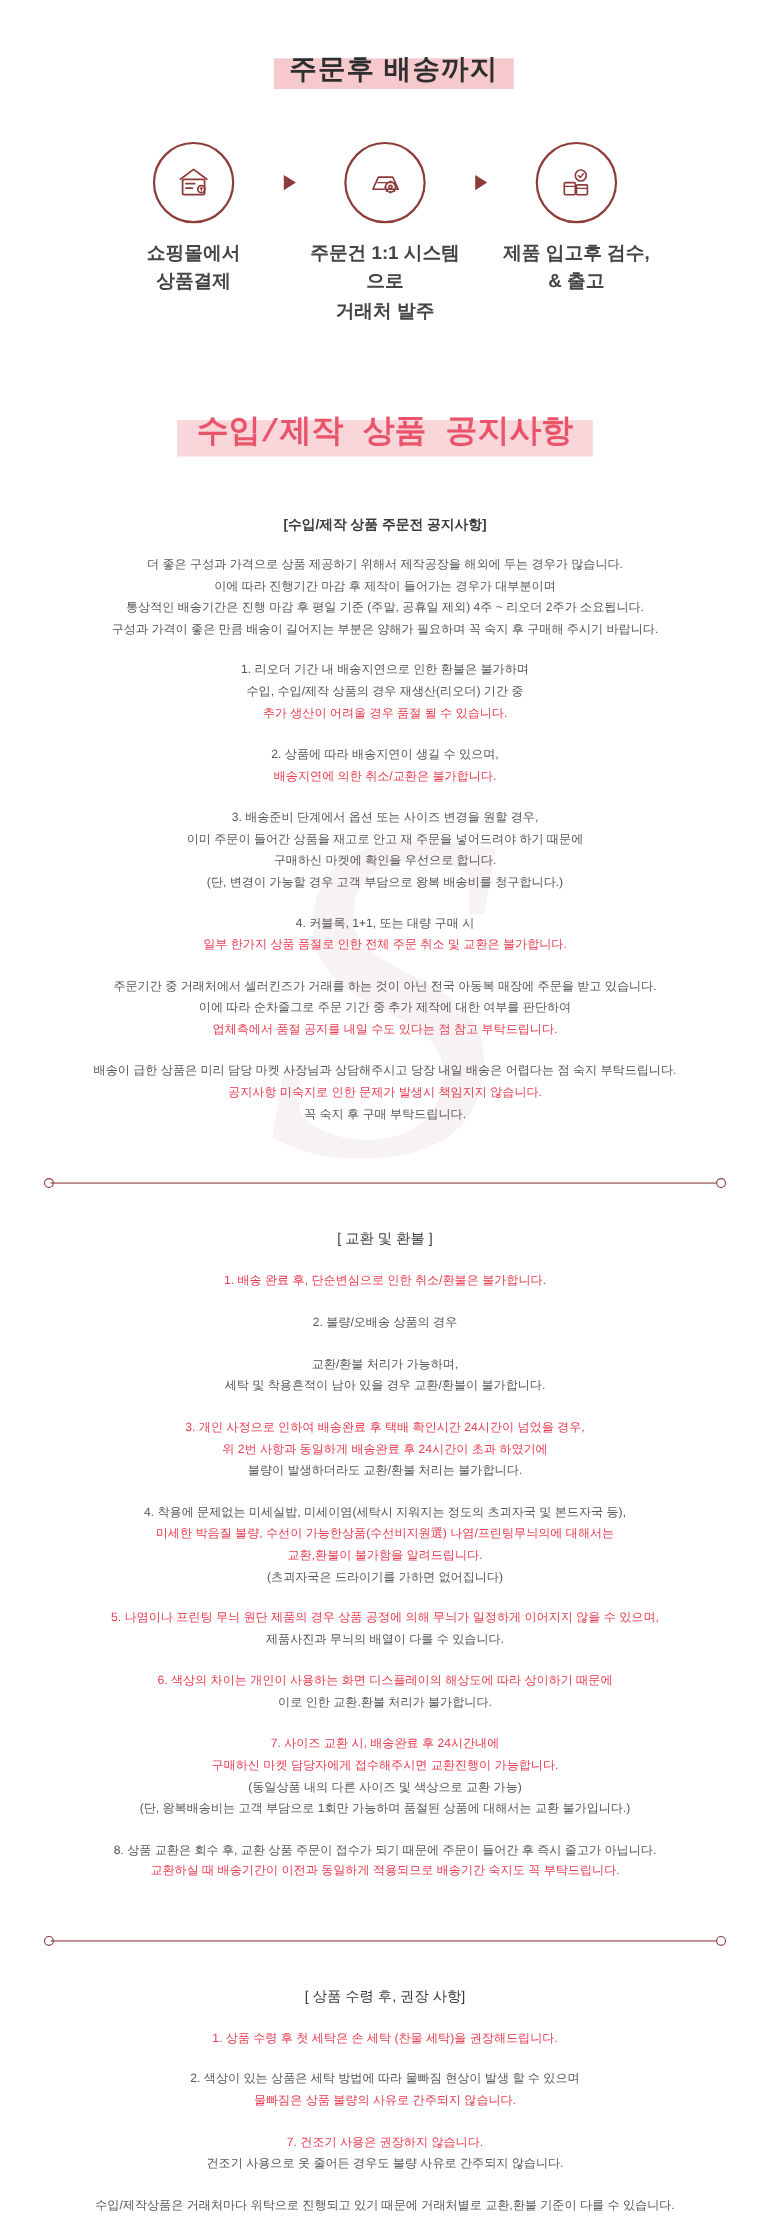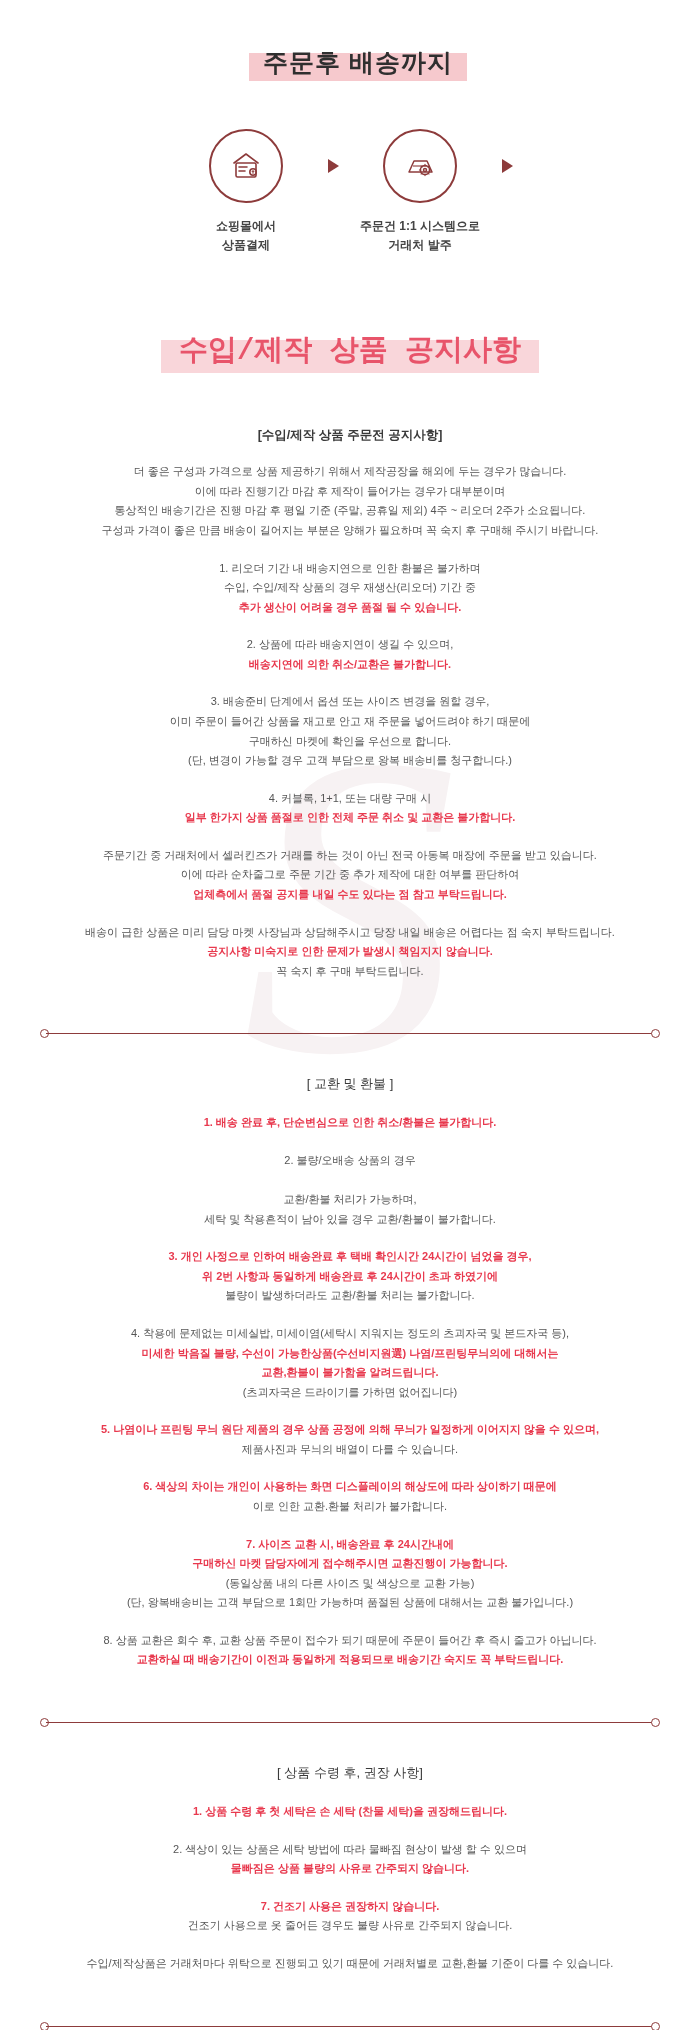--- a/index.html
+++ b/index.html
@@ -84,21 +84,21 @@
     border-radius: 50%;
     border: 2px solid #8d3b3b;
     display: flex;
     align-items: center;
     justify-content: center;
     box-sizing: border-box;
   }
   .step-circle svg { display: block; }
   .step-label {
     margin-top: 14px;
-    font-size: 12px;
+    font-size: 17px;
     line-height: 1.55;
     color: #444;
     font-weight: bold;
   }
   .arrow {
     width: 34px;
     height: 74px;
     display: flex;
     align-items: center;
     justify-content: center;
@@ -149,21 +149,21 @@
     color: #3a3a3a;
     margin-top: 52px;
     margin-bottom: 18px;
   }
   p.para {
     font-size: 11px;
     line-height: 1.78;
     color: #555;
     margin: 0 0 18px 0;
   }
-  .red { color: #e8394e; font-weight: bold; }
+  .red { color: #e8394e; font-weight: normal; }
   .gap-lg { margin-top: 34px; }
   .gap-md { margin-top: 24px; }
 
   
   .divider {
     position: relative;
     width: 620px;
     height: 14px;
     margin: 46px auto 10px auto;
   }
@@ -243,20 +243,35 @@
             </svg>
           </span>
         </div>
         <div class="step-label">주문건 1:1 시스템으로<br>거래처 발주</div>
       </div>
 
       <div class="arrow">
           <i></i>
         </div>
 
+      <div class="step">
+        <div class="step-circle">
+          <span>
+            <svg width="40" height="40" viewBox="0 0 40 40" fill="none" stroke="#8d3b3b" stroke-width="1.5">
+              <rect x="9" y="20" width="10" height="11" rx="1"></rect>
+              <path d="M9 23.5 h10" stroke-width="1.1"></path>
+              <rect x="20" y="22" width="10" height="9" rx="1"></rect>
+              <path d="M20 25.2 h10" stroke-width="1.1"></path>
+              <circle cx="24" cy="13.5" r="5"></circle>
+              <path d="M21.8 13.6 l1.6 1.7 l3 -3.4" stroke-width="1.3" stroke-linecap="round" stroke-linejoin="round"></path>
+            </svg>
+          </span>
+        </div>
+        <div class="step-label">제품 입고후 검수,<br>&amp; 출고</div>
+      </div>
 
     </div>
 
     <div class="main-title-wrap">
       <div class="main-title">
         <span class="hl"></span>
         <span>수입/제작 상품 공지사항</span>
       </div>
     </div>
 

